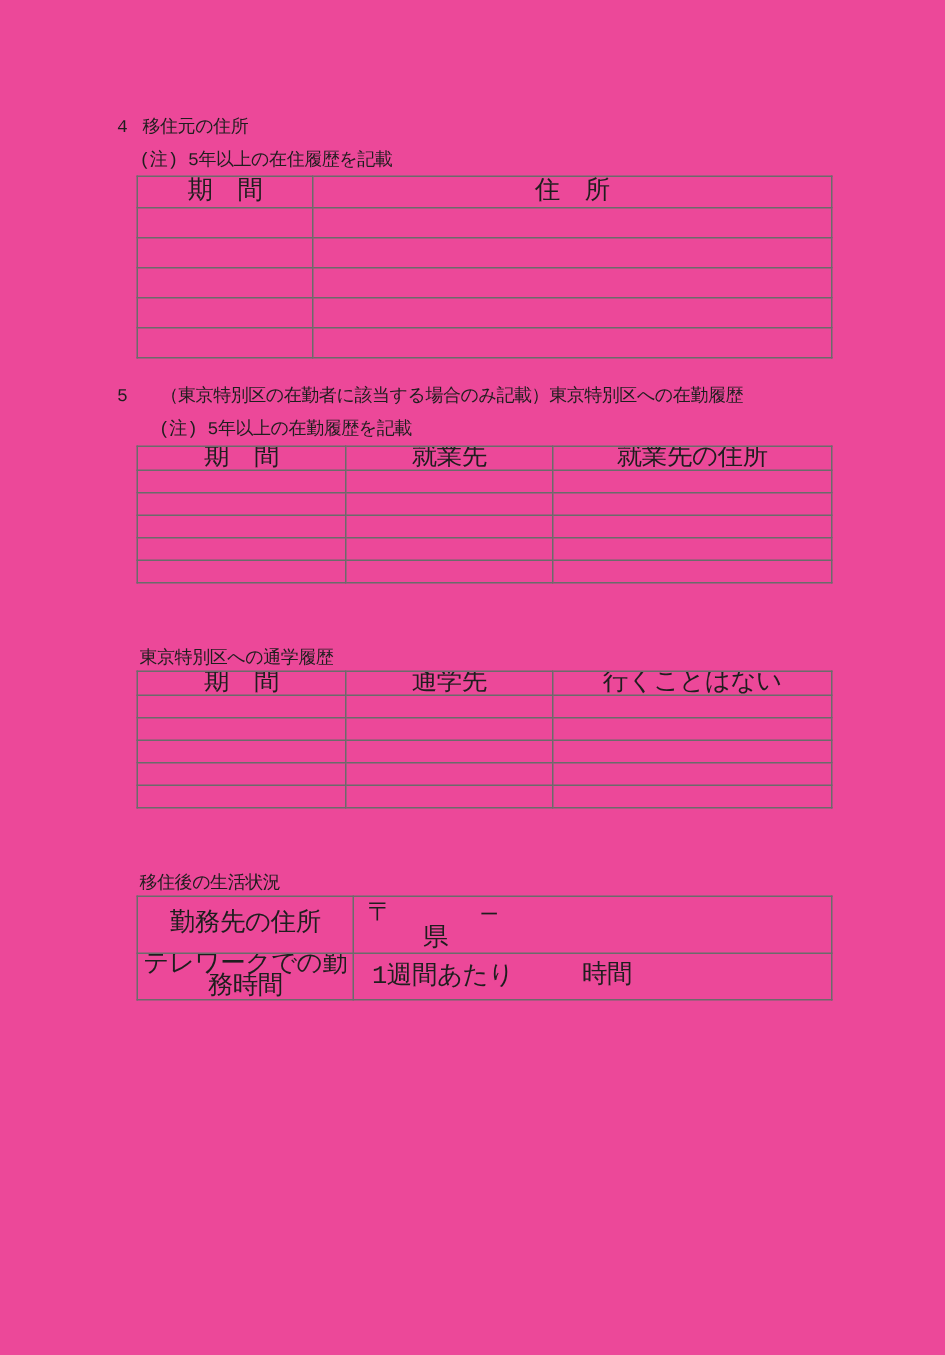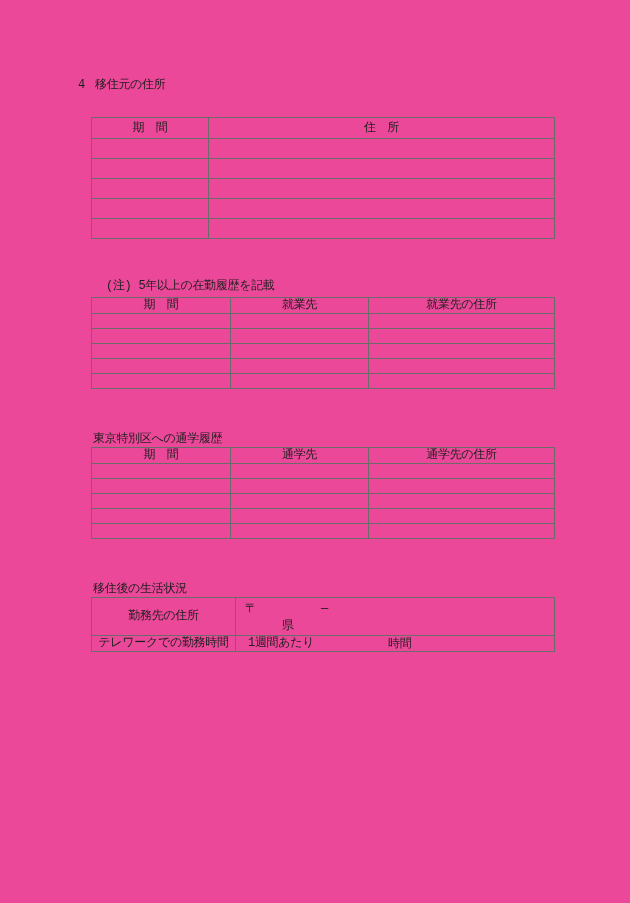--- a/index.html
+++ b/index.html
@@ -10,21 +10,21 @@
     font-family:Liberation Mono, monospace;
     font-size:12px; letter-spacing:-0.3px; line-height:15px;
   }
   .abs { position:absolute; }
   .sec-head { white-space:nowrap; }
   .sec-num { display:inline-block; }
   .num-4 { width:17px; }
   .num-w { width:29px; }
   table { border-collapse:collapse; table-layout:fixed; position:absolute; }
   th, td {
-    border:1px solid #6b6b6b; font-weight:normal; font-size:12px;
+    border:1px solid #6b6b6b; font-weight:normal; font-size:17px;
     letter-spacing:-0.3px; padding:0; vertical-align:middle; overflow:hidden;
   }
   th { text-align:center; }
   .t-hist { left:91px; width:463px; }
   .t4 { top:117px; }
   .t4 .hrow th { height:21px; }
   .t4 .drow td { height:20px; }
   .t4 .c1 { width:117px; } .t4 .c2 { width:346px; }
   .t5 { top:297px; } .t6 { top:447px; }
   .t56 .hrow th { height:15px; }
@@ -49,20 +49,21 @@
   .unit-abs { position:absolute; left:152px; top:50%; transform:translateY(-50%); }
 </style>
 </head>
 <body>
 
 <div class="page">
 
   <div class="abs sec-head" style="left:78px; top:78px;">
     <span class="sec-num num-4">4</span><span>移住元の住所</span>
   </div>
+  <div class="abs" style="left:93px; top:100px;">(注) 5年以上の在住履歴を記載</div>
 
   <table class="t-hist t4">
     <tbody>
         <tr class="hrow">
       <th class="c1">期　間</th>
       <th class="c2">住　所</th>
     </tr>
     <tr class="drow">
           <td></td>
           <td></td>
@@ -79,20 +80,23 @@
           <td></td>
           <td></td>
         </tr>
     <tr class="drow">
           <td></td>
           <td></td>
         </tr>
   </tbody>
     </table>
 
+  <div class="abs sec-head" style="left:78px; top:257px;">
+    <span class="sec-num num-w">5</span><span>（東京特別区の在勤者に該当する場合のみ記載）東京特別区への在勤履歴</span>
+  </div>
   <div class="abs" style="left:106px; top:279px;">(注) 5年以上の在勤履歴を記載</div>
 
   <table class="t-hist t56 t5">
     <tbody>
         <tr class="hrow">
       <th class="c1">期　間</th>
       <th class="c2">就業先</th>
       <th class="c3">就業先の住所</th>
     </tr>
     <tr class="drow">
@@ -123,21 +127,21 @@
   </tbody>
     </table>
 
   <div class="abs" style="left:93px; top:432px;">東京特別区への通学履歴</div>
 
   <table class="t-hist t56 t6">
     <tbody>
         <tr class="hrow">
       <th class="c1">期　間</th>
       <th class="c2">通学先</th>
-      <th class="c3">通学先の住所</th>
+      <th class="c3">行くことはない</th>
     </tr>
     <tr class="drow">
           <td></td>
           <td></td>
           <td></td>
         </tr>
     <tr class="drow">
           <td></td>
           <td></td>
           <td></td>

